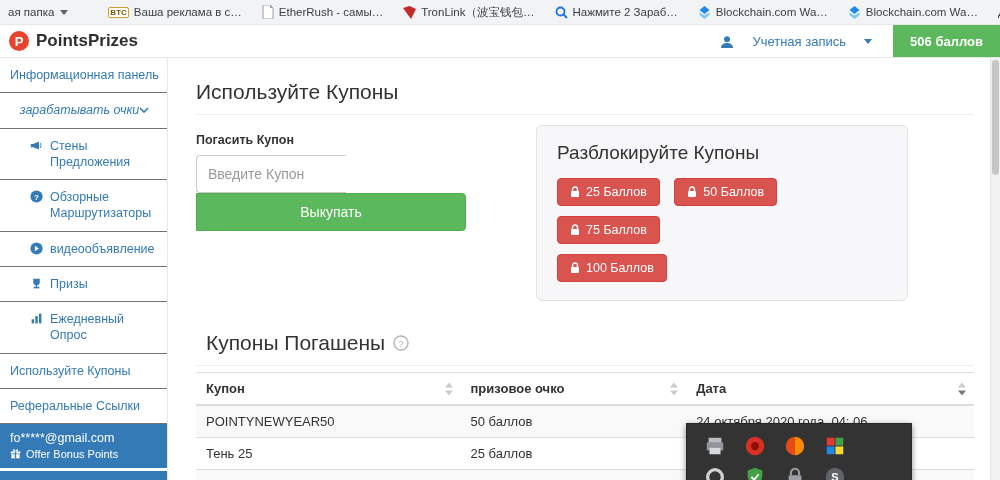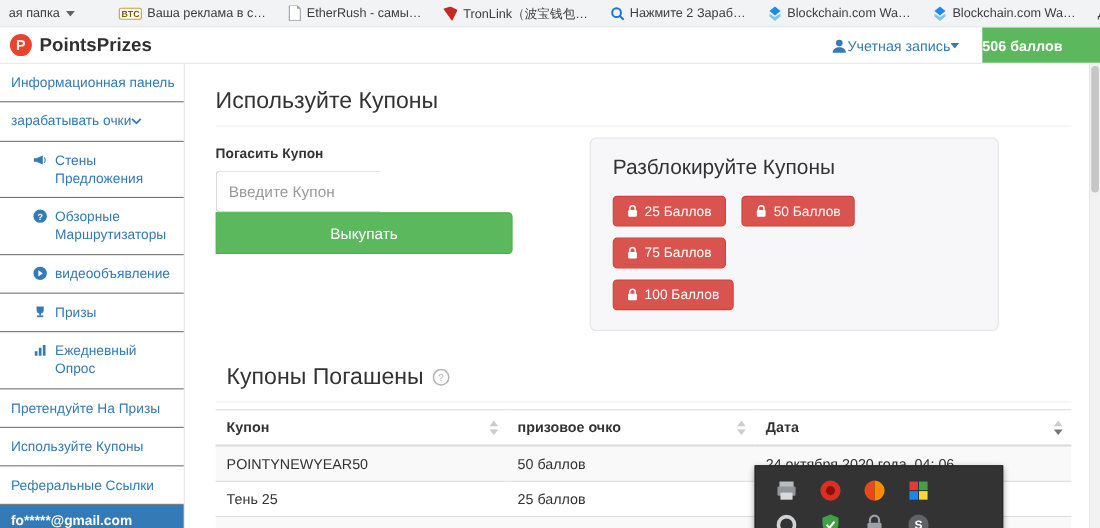--- a/index.html
+++ b/index.html
@@ -20,35 +20,35 @@
   .bm-divider { width:1px; height:14px; background:#d4d6d9; }
   .btc-badge { font-size:8px; font-weight:bold; color:#7a5a00; border:1px solid #c9a227; border-radius:2px; padding:0 1px; background:#fff; }
   .other-bookmarks { margin-left:auto; }
   
   .site-header {
     position:absolute; top:25px; left:0; right:0; height:33px;
     background:#fff; border-bottom:1px solid #e7e7e7; z-index:3;
   }
   .brand { position:absolute; left:8px; top:5px; display:flex; align-items:center; gap:6px;
            font-size:17px; font-weight:bold; color:#2f2f2f; }
-  .account-link { position:absolute; right:128px; top:9px; display:flex; align-items:center; gap:0;
+  .account-link { position:absolute; right:128px; top:9px; display:flex; align-items:center; gap:18px;
                   color:#337ab7; font-size:13px; cursor:pointer; }
   .points-badge { position:absolute; right:0; top:0; width:107px; height:32px; background:#5cb85c;
                   color:#fff; font-weight:bold; font-size:13px;
-                  display:flex; align-items:center; }
+                  display:flex; align-items:center; justify-content:center; }
   
   .sidebar { position:absolute; top:58px; left:0; width:168px; bottom:0; background:#fff;
              border-right:1px solid #e7e7e7; font-size:12.5px; z-index:2; }
   .side-item { padding:9px 8px 9px 10px; color:#337ab7; border-bottom:1px solid #737373; cursor:pointer;
                line-height:1.3; }
-  .side-earn { display:flex; justify-content:flex-start; align-items:center; }
+  .side-earn { display:flex; justify-content:center; align-items:center;font-style:italic; }
   .side-sub { display:flex; gap:7px; align-items:flex-start; padding-left:30px; }
   .side-sub .icn { flex:0 0 13px; margin-top:1px; }
   .account-block { background:#337ab7; color:#fff; padding:7px 10px 8px; margin-bottom:3px; cursor:pointer; }
-  .account-email { font-weight:bold; font-size:12.5px; }
+  .account-email { font-weight:normal; font-size:12.5px; }
   .account-sub { font-size:11px; display:flex; align-items:flex-start; gap:5px; margin-top:3px; }
   
   .main { position:absolute; left:168px; top:58px; right:10px; bottom:0; padding:16px 16px 0 28px; background:#fff; }
   .page-title { font-size:21px; font-weight:400; color:#333; margin:6px 0 10px; }
   .rule { border:none; border-top:1px solid #eee; margin:0 0 6px; }
   .redeem-row { position:relative; height:208px; }
   .redeem-form { position:absolute; left:0; top:12px; width:270px; }
   .redeem-label { font-size:12.5px; font-weight:bold; color:#333; }
   .input-group { display:flex; margin-top:8px;flex-direction:column; }
   .coupon-input { width:150px; height:38px; border:1px solid #ccc; border-right:none;
@@ -206,23 +206,20 @@
   </div>
   <div class="side-item side-sub">
     <svg class="icn" width="13" height="13" viewBox="0 0 16 16">
         <rect x="2" y="9" width="3" height="5" fill="#337ab7"></rect>
         <rect x="6.5" y="5" width="3" height="9" fill="#337ab7"></rect>
         <rect x="11" y="2" width="3" height="12" fill="#337ab7"></rect>
       </svg>
     <span>Ежедневный Опрос</span>
   </div>
   <div class="side-item">
-    <span>Претендуйте На Призы</span>
-  </div>
-  <div class="side-item">
     <span>Используйте Купоны</span>
   </div>
   <div class="side-item">
     <span>Реферальные Ссылки</span>
   </div>
 
   <div class="account-block">
     <div class="account-email">fo*****@gmail.com</div>
     <div class="account-sub">
       <svg width="11" height="11" viewBox="0 0 16 16">

